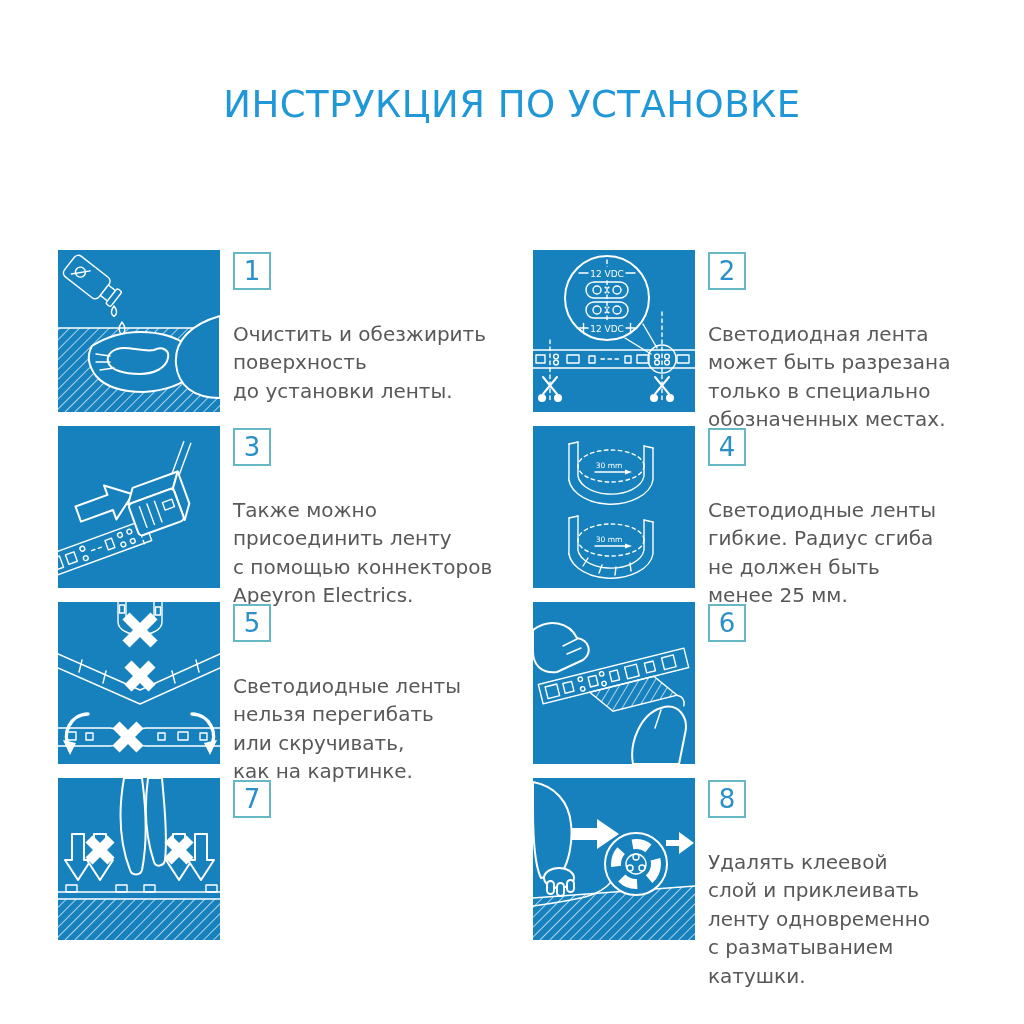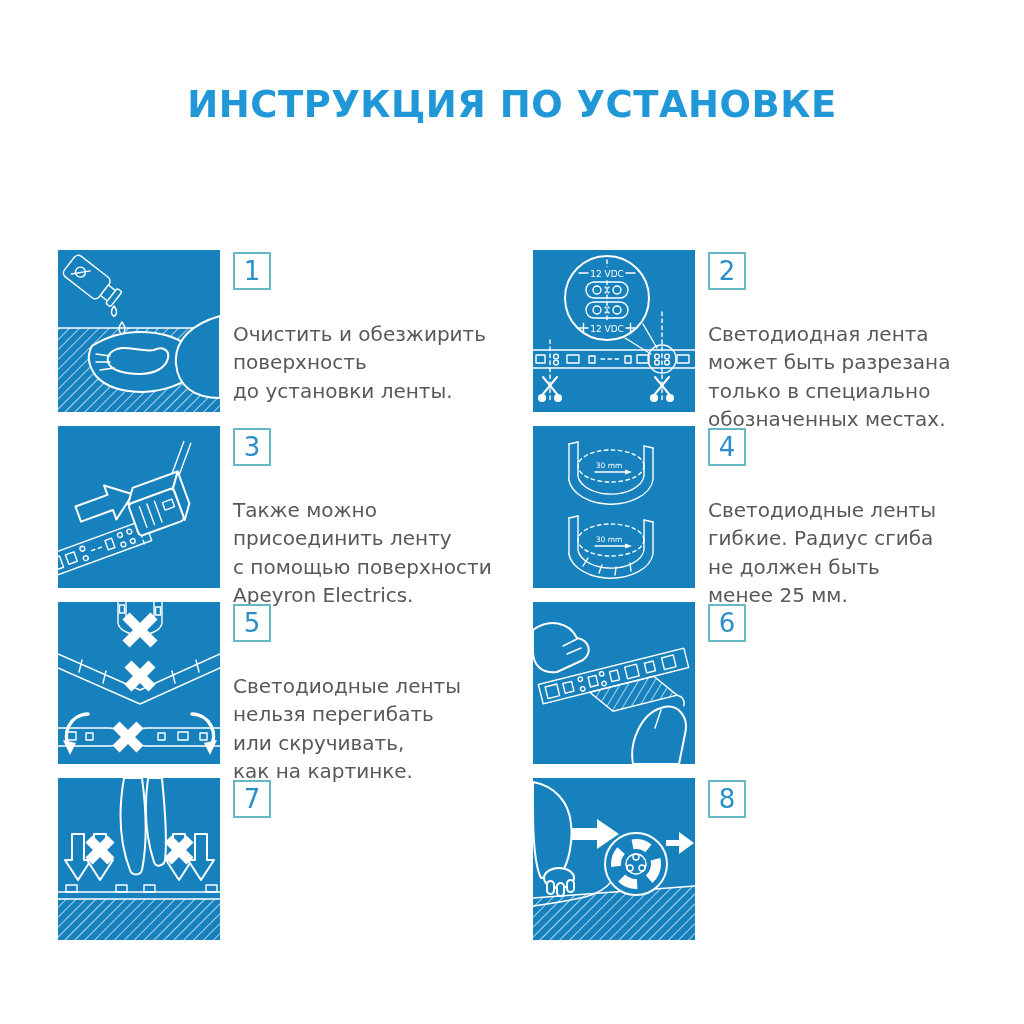--- a/index.html
+++ b/index.html
@@ -2,21 +2,21 @@
 <html lang="ru" style="--accent_blue: #2098d8; --illustration_blue: #1681bd; --badge_border: #66b8c4; --number_blue: #2b8fc9; --body_text: #58585a;"><head>
 <meta charset="utf-8">
 <style>
   html,body{margin:0;padding:0;background:#ffffff;}
   .page{
     position:relative;width:1024px;height:1024px;background:#fff;overflow:hidden;
     font-family:"DejaVu Sans","Liberation Sans",sans-serif;
   }
   .title{
     position:absolute;top:80px;left:0;width:100%;text-align:center;
-    color:var(--accent_blue,#2098d8);font-size:37px;font-weight:bold;
+    color:var(--accent_blue,#2098d8);font-size:37px;font-weight:normal;
     line-height:1.36;letter-spacing:.5px;
   }
   .grid{
     position:absolute;left:58px;top:250px;width:912px;
     display:grid;grid-template-columns:437px 437px;column-gap:38px;row-gap:14px;
   }
   .step{display:flex;gap:13px;height:162px;}
   .illo{flex:0 0 162px;width:162px;height:198px;}
   .illo svg{display:block;width:162px;height:162px;}
   .content{padding-top:2px;width:300px;}
@@ -203,21 +203,21 @@
             </g>
           </g>
         </svg>
       </div>
       <div class="content">
         <div class="badge">
             <span>3</span>
           </div>
         <div class="step-text">Также можно
 присоединить ленту
-с помощью поверхности
+с помощью коннекторов
 Apeyron Electrics.</div>
       </div>
     </div>
 
     <div class="step">
       <div class="illo">
         <svg viewBox="0 0 162 162">
           <rect class="s-bg" width="162" height="162"></rect>
           <g transform="translate(10,4)">
             <path class="lt" d="M26,14 L26,44 A42,27 0 0 0 110,50 L110,18"></path>
@@ -399,17 +399,22 @@
             <circle class="lt" cx="109" cy="90" r="3"></circle>
           </g>
           <polygon class="fw" points="38,50 64,50 64,41 86,56 64,71 64,62 38,62"></polygon>
           <polygon class="fw" points="133,62 146,62 146,54 161,65 146,76 146,68 133,68"></polygon>
         </svg>
       </div>
       <div class="content">
         <div class="badge">
             <span>8</span>
           </div>
+        <div class="step-text">Удалять клеевой
+слой и приклеивать
+ленту одновременно
+с разматыванием
+катушки.</div>
       </div>
     </div>
 
   </div>
 </div>
 
 </body></html>

